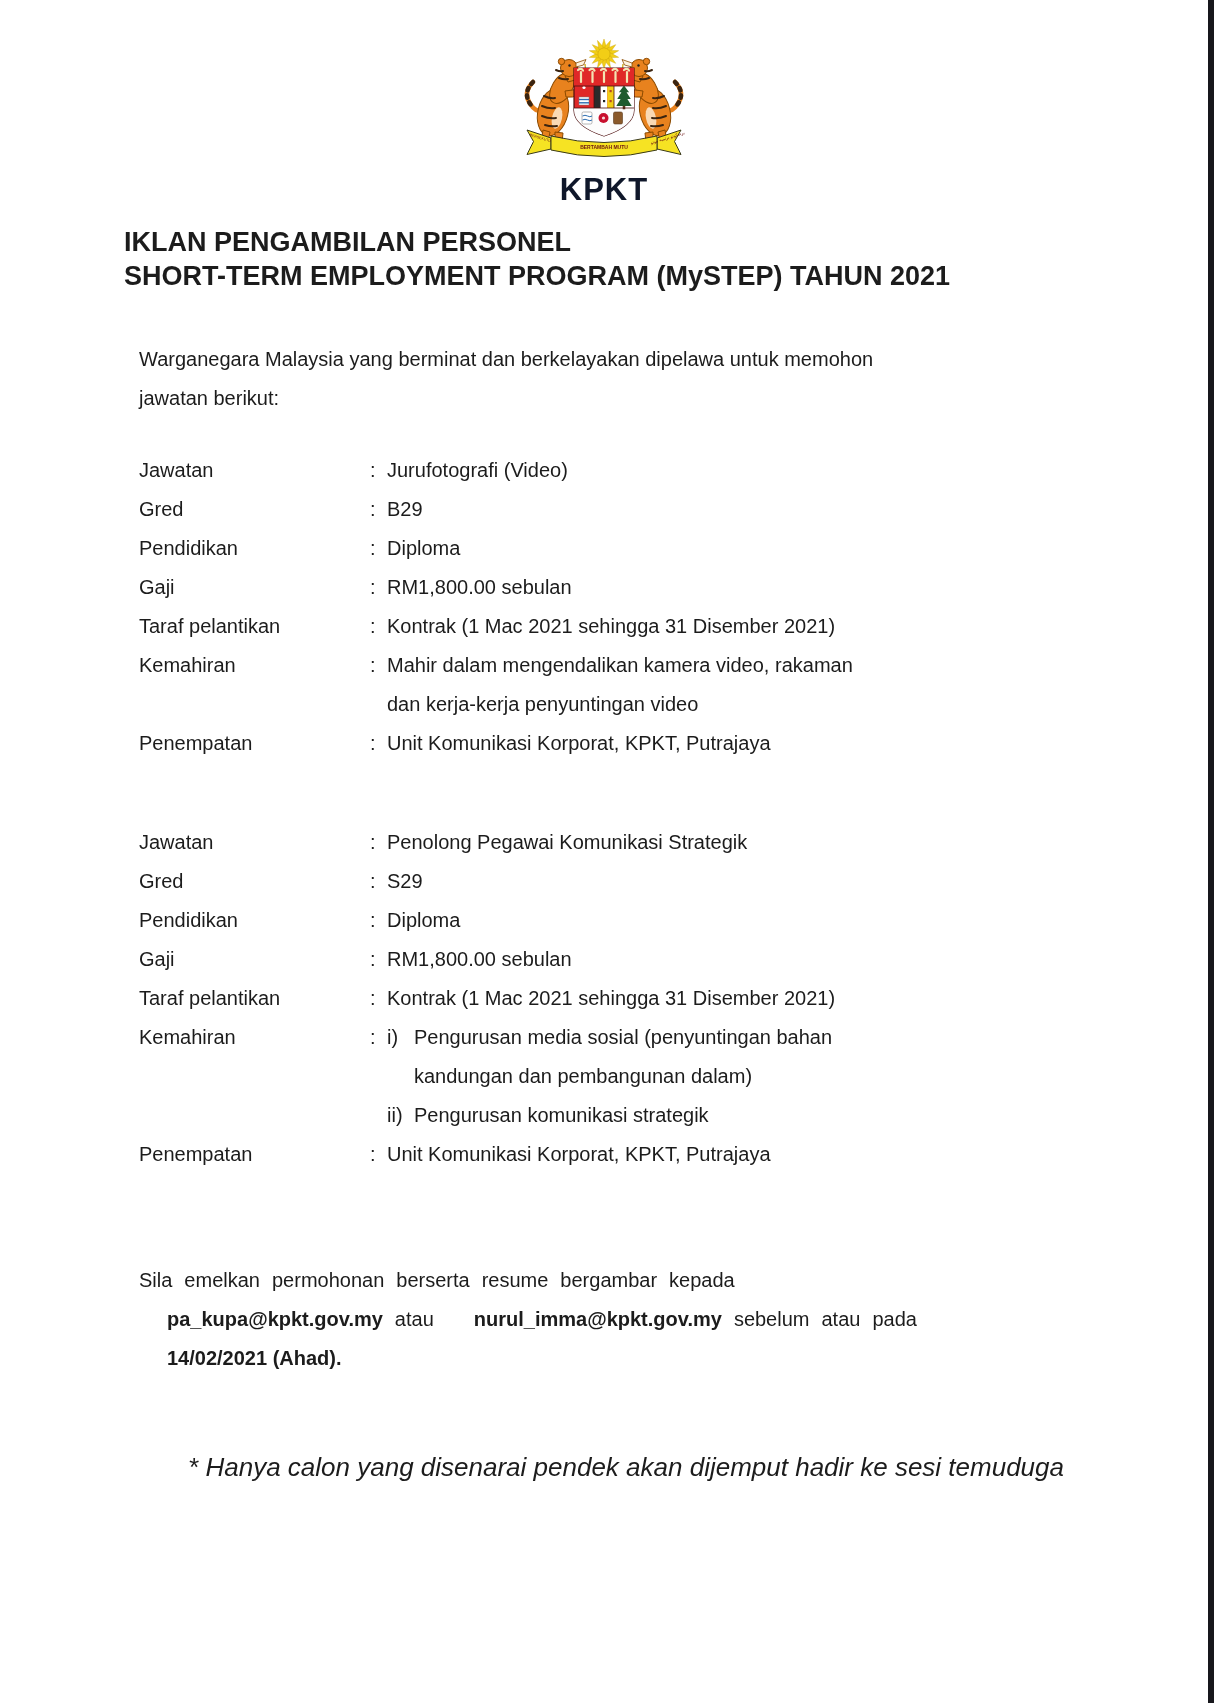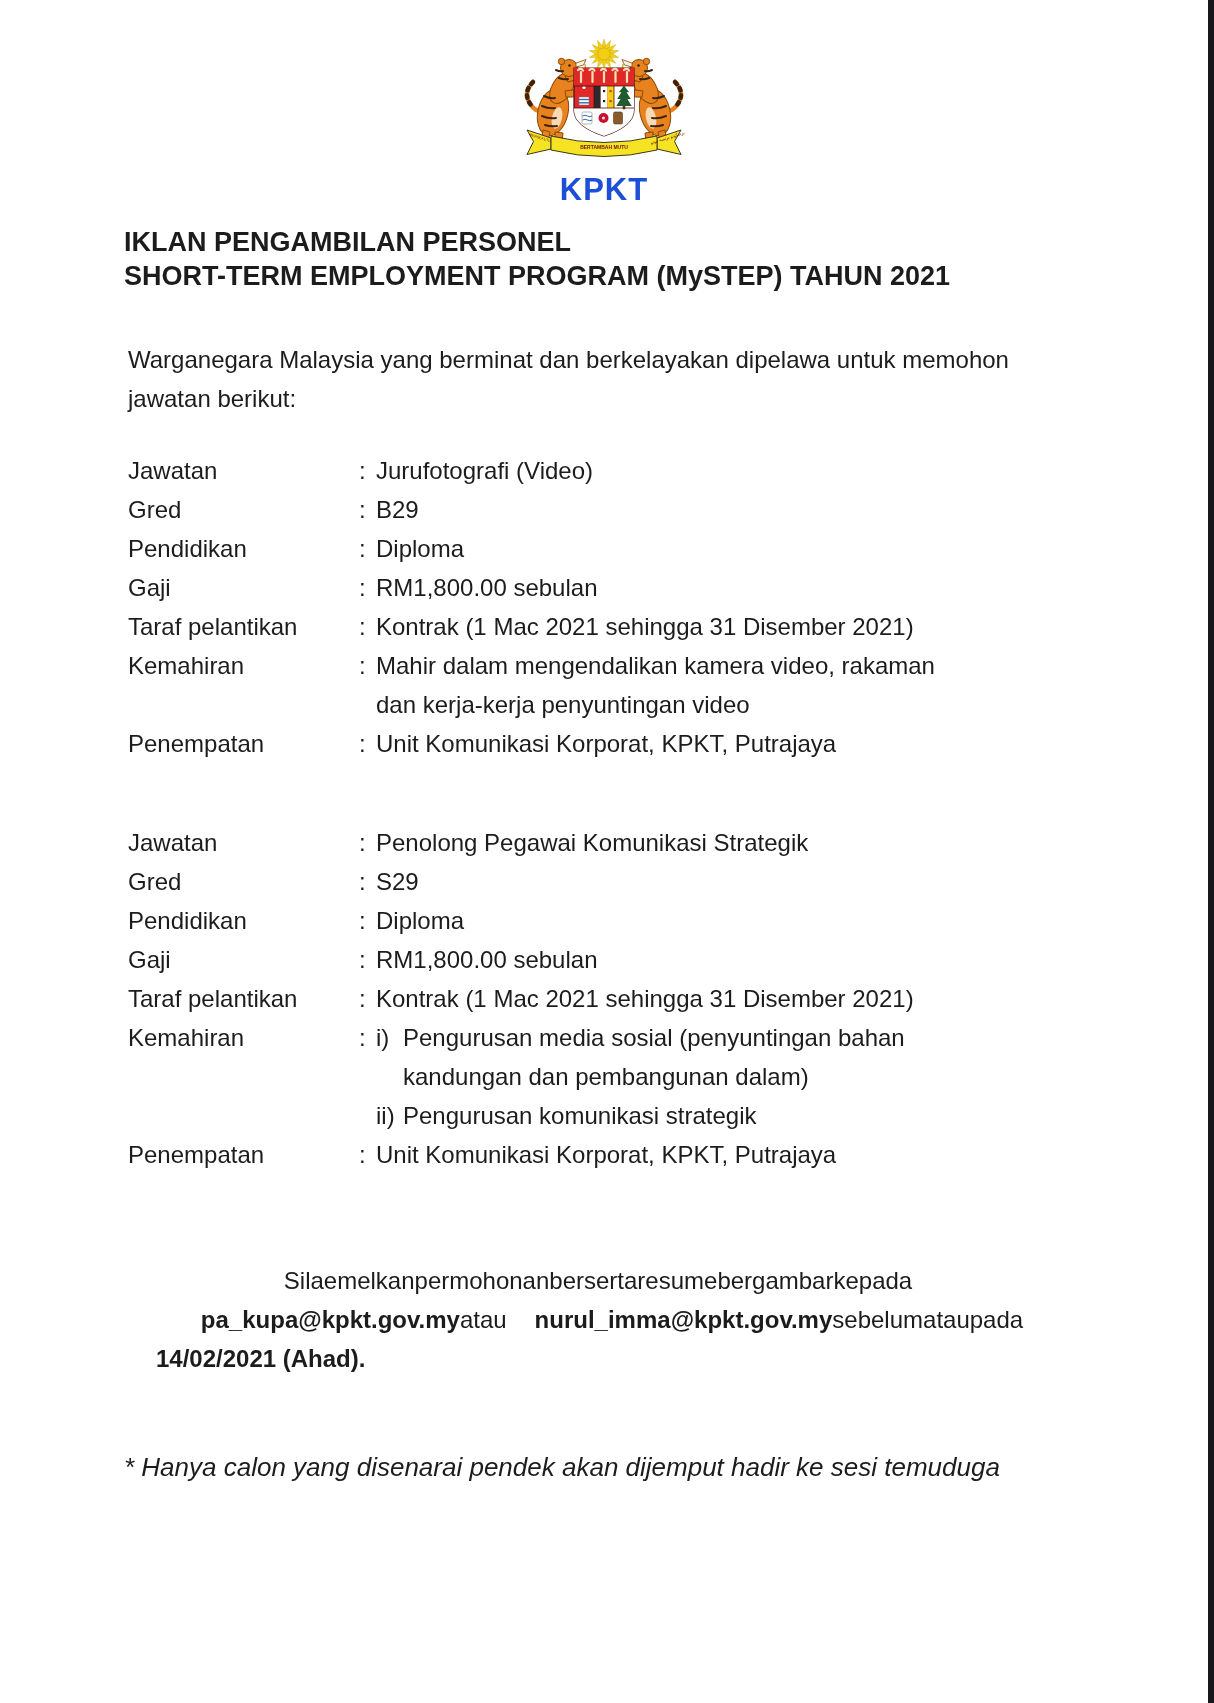--- a/index.html
+++ b/index.html
@@ -3,44 +3,44 @@
 <meta charset="utf-8">
 <style>
   html,body{margin:0;padding:0;background:#ffffff;}
   .page{position:relative;width:1214px;height:1703px;background:#ffffff;
         font-family:"Liberation Sans",sans-serif;color:#1c1c1c;overflow:hidden;}
   .edge-bar{position:absolute;top:0;right:0;width:6px;height:1703px;background:#17171c;}
 
   
   .masthead{position:absolute;top:30px;left:0;width:1208px;text-align:center;}
   .crest{display:block;margin:0 auto;}
-  .org-abbr{font-size:31px;font-weight:bold;letter-spacing:1px;margin-top:2px;color:#1d4ed8;}
+  .org-abbr{font-size:31px;font-weight:bold;letter-spacing:1px;margin-top:2px;color:#0f172a;}
 
   
   .titles{position:absolute;top:225px;left:124px;width:940px;
           font-weight:bold;font-size:27px;line-height:34px;}
   .titles .t2{white-space:nowrap;}
 
   
-  .col-block{position:absolute;left:128px;width:940px;font-size:24px;line-height:39px;}
+  .col-block{position:absolute;left:139px;width:940px;font-size:20px;line-height:39px;}
   .nw{white-space:nowrap;}
 
   
   .row{display:grid;grid-template-columns:231px 17px 1fr;}
   .row .lbl{white-space:nowrap;}
   .row .val{white-space:nowrap;}
   .mline{display:grid;grid-template-columns:27px 1fr;white-space:nowrap;}
 
   
-  .jline{display:flex;justify-content:center;height:39px;line-height:39px;}
+  .jline{display:flex;justify-content:flex-start;height:39px;line-height:39px;gap:12px;}
   .jline.last{display:block;}
   .b{font-weight:bold;margin-left:28px;}
 
   
-  .footnote{position:absolute;top:1448px;left:124px;width:940px;text-align:left;
+  .footnote{position:absolute;top:1448px;left:124px;width:940px;text-align:right;
             font-style:italic;font-size:26px;line-height:39px;}
 </style>
 </head>
 <body>
 
 <div class="page">
   <div class="edge-bar"></div>
 
   <div class="masthead">
     <svg class="crest" width="210" height="140" viewBox="0 0 210 140" xmlns="http://www.w3.org/2000/svg">

